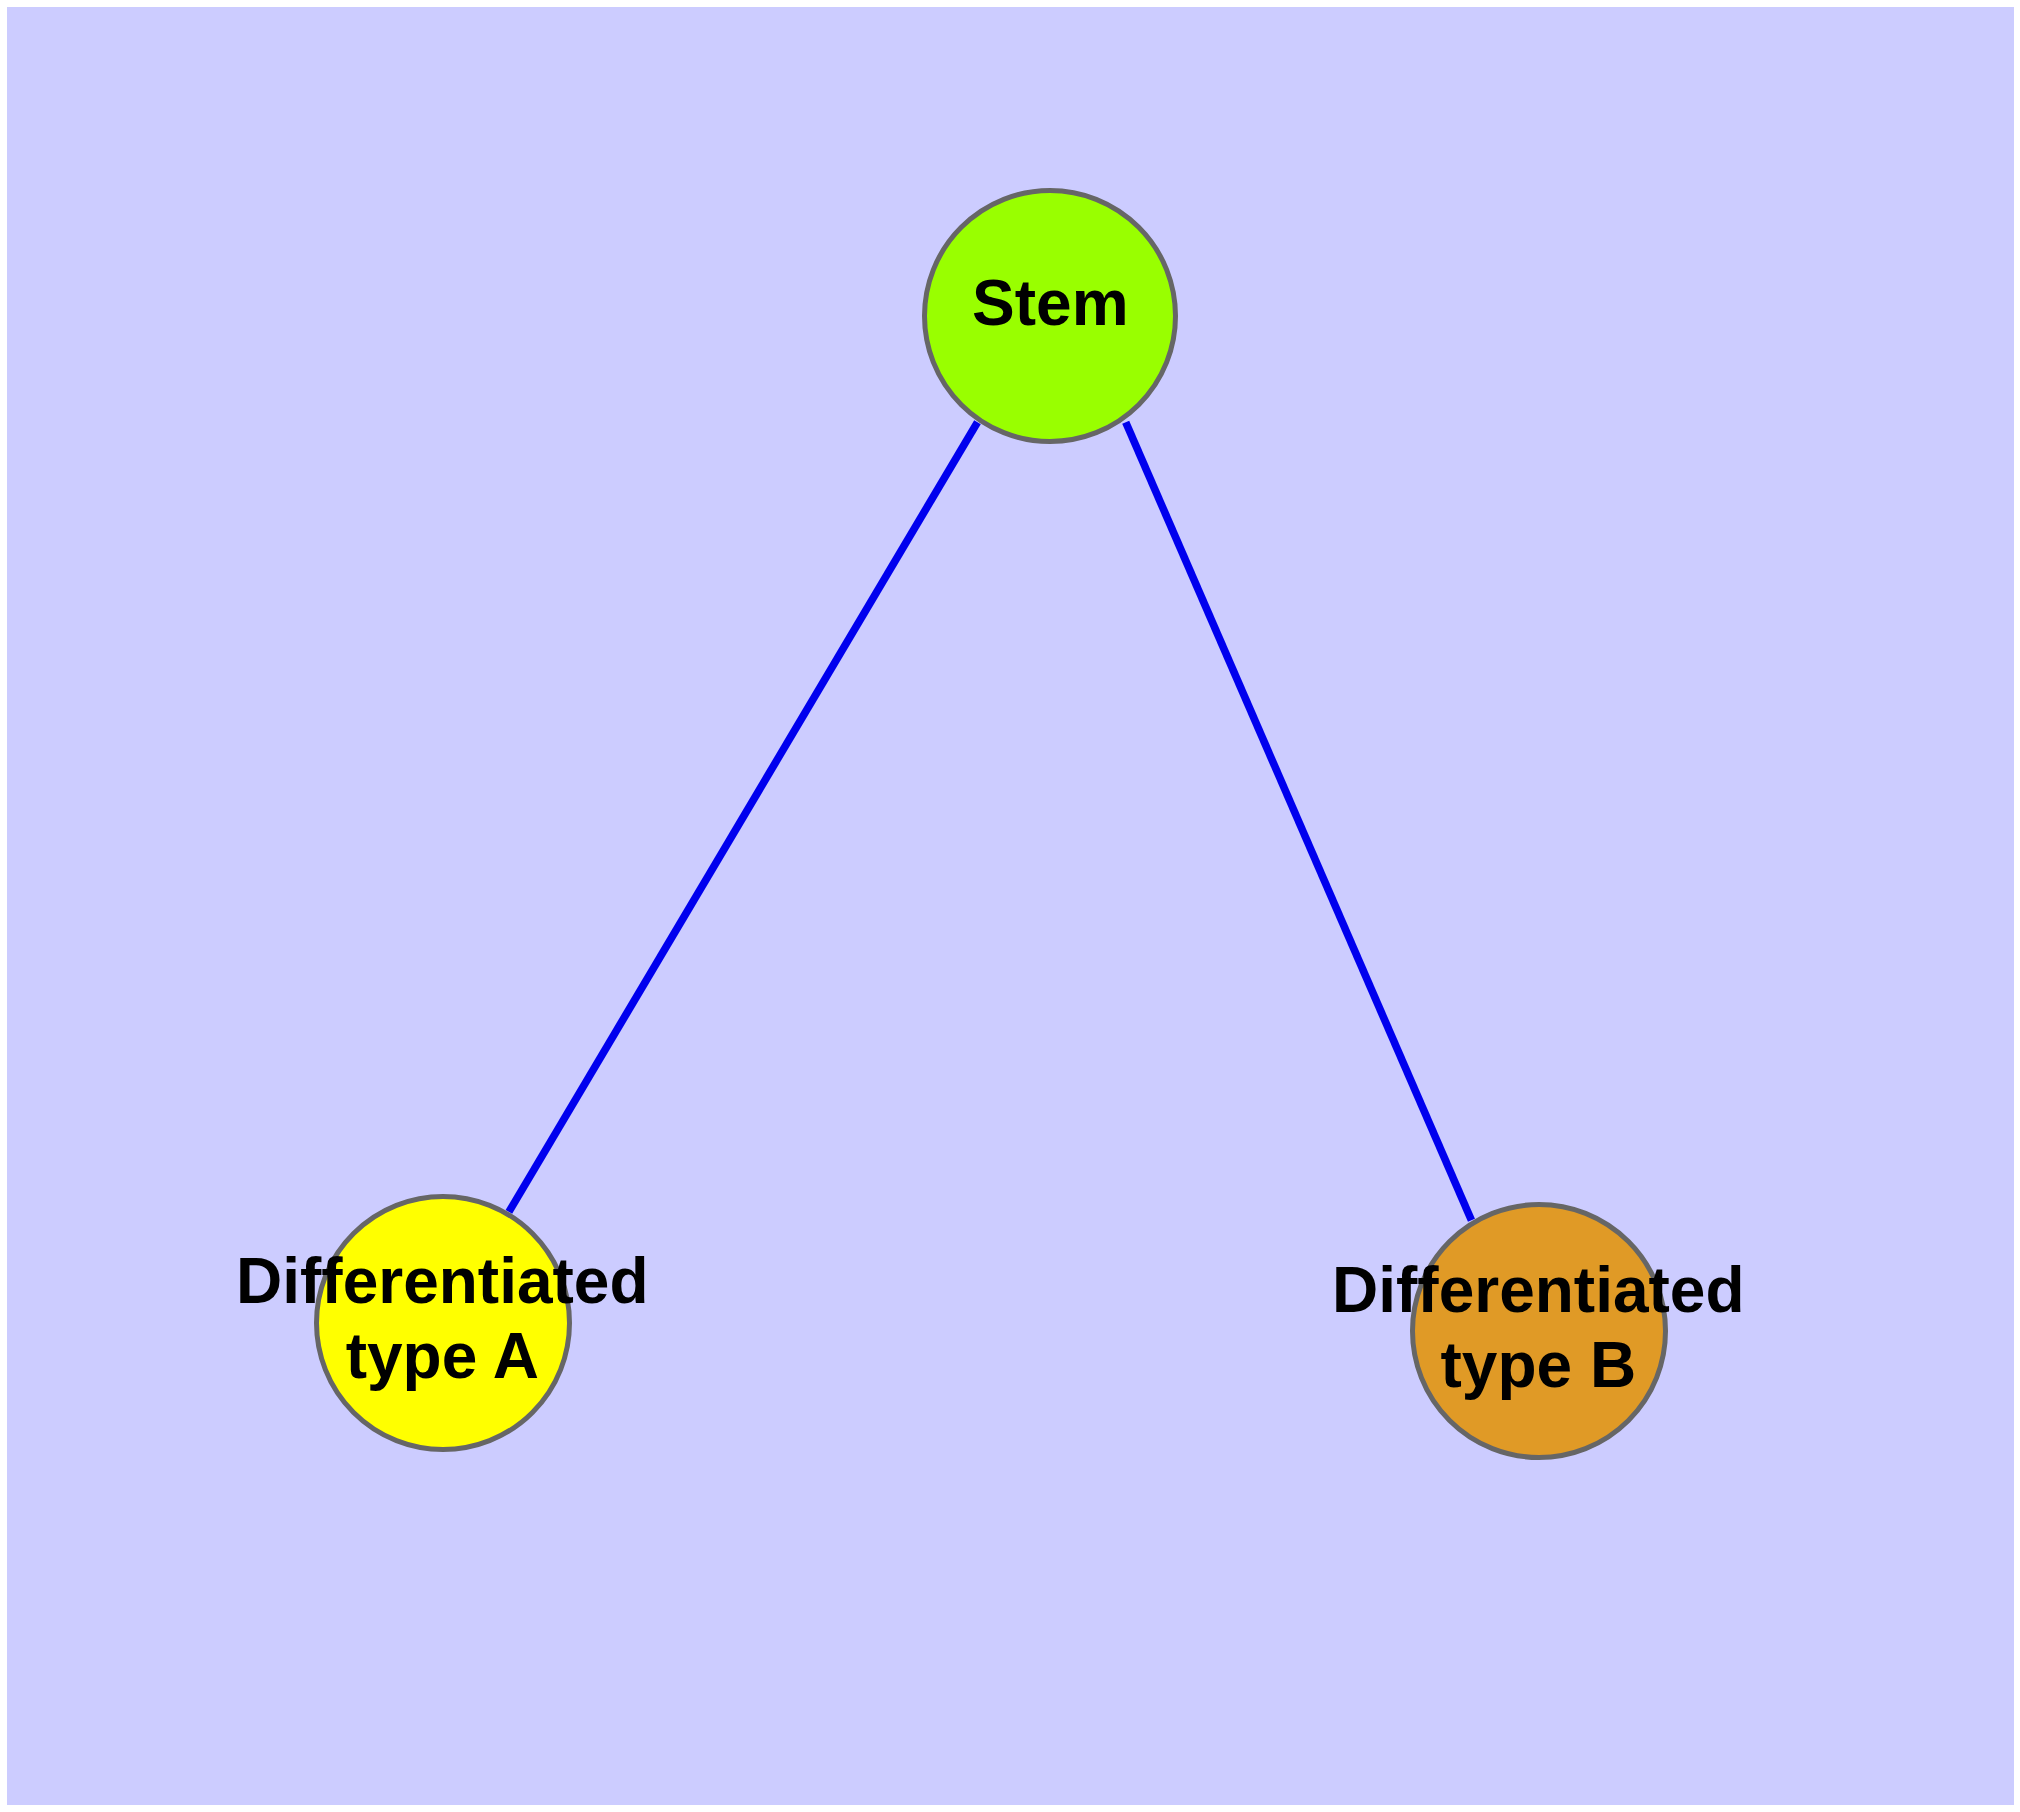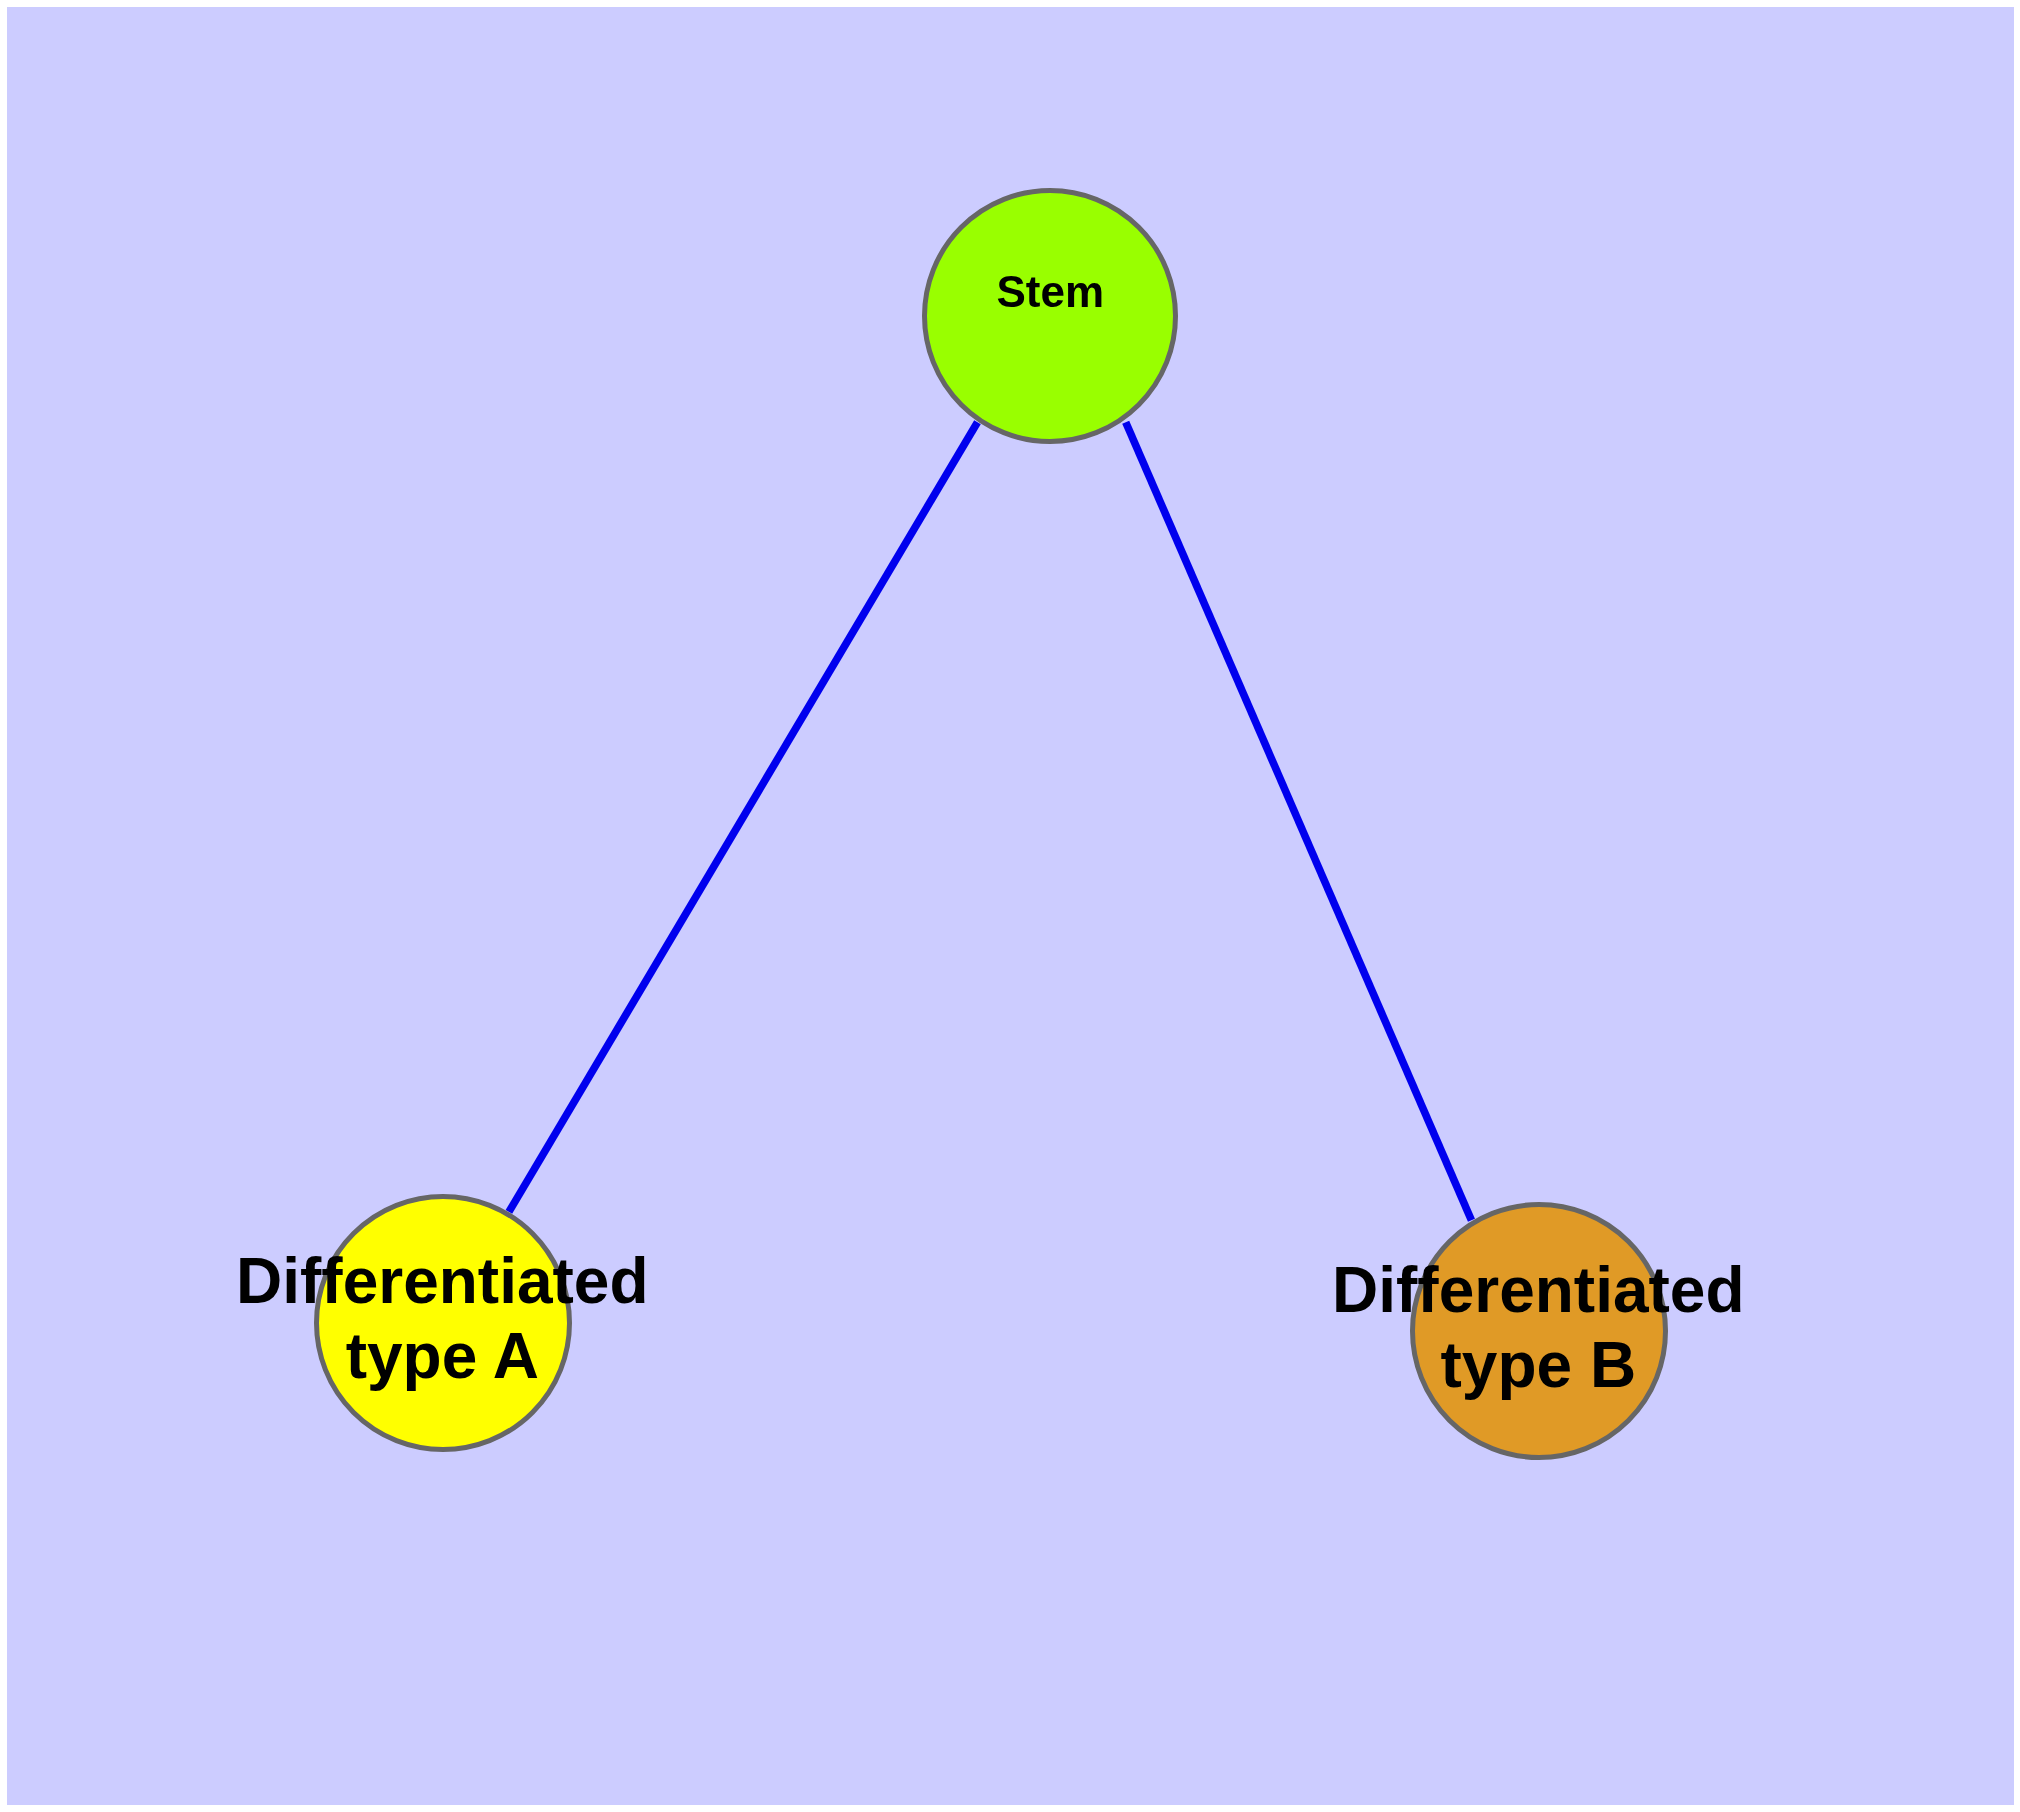--- a/index.html
+++ b/index.html
@@ -56,21 +56,21 @@
     left: 915px;
     top: 181px;
     width: 256px;
     height: 256px;
     background: #99ff00;
   }
   #label-stem {
     left: 789px;
     top: 259px;
     width: 509px;
-    font-size: 44px;
+    font-size: 64px;
   }
   #node-type-a {
     left: 307px;
     top: 1187px;
     width: 258px;
     height: 258px;
     background: #ffff00;
   }
   #label-type-a {
     left: 181px;

